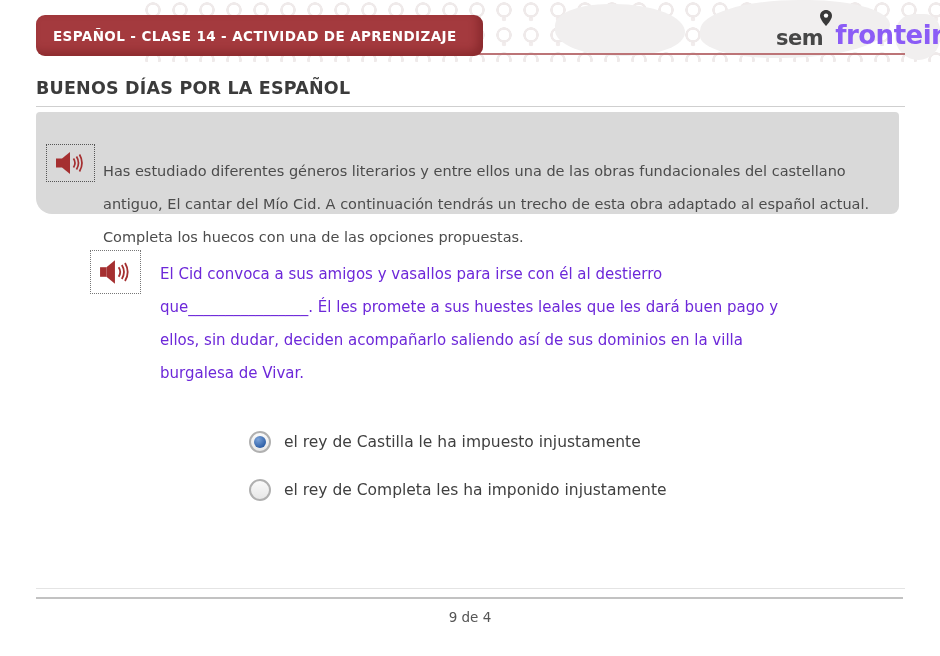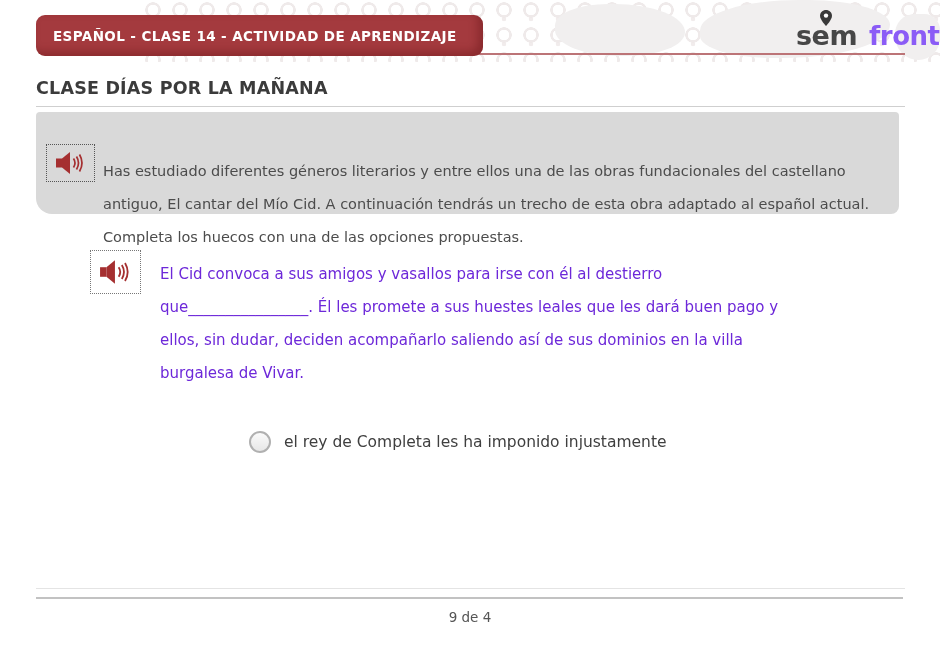--- a/index.html
+++ b/index.html
@@ -22,21 +22,21 @@
   .banner { position:absolute; left:36px; top:15px; width:447px; height:41px;
     background:#a43a3e; border-radius:9px; z-index:2;
     box-shadow:inset -5px -4px 8px rgba(90,12,15,.35);
     display:flex; align-items:center; padding-left:17px; }
   .banner-text { color:#ffffff; font-size:13.5px; font-weight:bold; letter-spacing:.4px; }
   .header-rule { position:absolute; left:478px; top:53px; width:427px; height:2px;
     background:#bc7477; z-index:1; }
 
   
   .logo { position:absolute; left:776px; top:20px; z-index:2; display:flex; align-items:flex-end; }
-  .logo-sem { color:#474747; font-size:27px; font-weight:bold; letter-spacing:-.5px;margin-left:20px; }
+  .logo-sem { color:#474747; font-size:21px; font-weight:bold; letter-spacing:-.5px; }
   .logo-front { color:#8b5cf6; font-size:26px; font-weight:bold; letter-spacing:-.5px;margin-left:12px; }
   .logo-pin { position:absolute; left:44px; top:-10px; width:12px; height:16px; }
 
   
   .page-title { position:absolute; left:36px; top:78px; font-size:17.5px; font-weight:bold;
     color:#3b3b3b; letter-spacing:.2px; z-index:2; }
   .title-rule { position:absolute; left:36px; top:106px; width:869px; height:1px; background:#cfcfcf; }
 
   
   .instruction-box { position:absolute; left:36px; top:112px; width:863px; height:102px;
@@ -89,21 +89,21 @@
 
   <div class="logo">
     <span class="logo-sem">sem</span>
       <span class="logo-front">fronteiras</span>
     <svg class="logo-pin" viewBox="0 0 12 16">
       <path d="M6 0C2.7 0 0 2.6 0 5.8 0 10 6 16 6 16s6-6 6-10.2C12 2.6 9.3 0 6 0z" fill="#3a3a3a"></path>
       <circle cx="6" cy="5.6" r="2.2" fill="#ffffff"></circle>
     </svg>
   </div>
 
-  <div class="page-title">CLASE DÍAS POR LA MAÑANA</div>
+  <div class="page-title">BUENOS DÍAS POR LA ESPAÑOL</div>
   <div class="title-rule"></div>
 
   <div class="instruction-box">
     <button class="audio-btn instr">
       <svg width="32" height="26" viewBox="0 0 32 26">
         <rect x="1" y="8.5" width="6" height="9" fill="#a52f30"></rect>
         <polygon points="7,8.5 15,2 15,24 7,17.5" fill="#a52f30"></polygon>
         <path d="M18.5 8.5 Q21.5 13 18.5 17.5" stroke="#a52f30" fill="none" stroke-width="1.7"></path>
         <path d="M21.5 6.5 Q25.5 13 21.5 19.5" stroke="#a52f30" fill="none" stroke-width="1.7"></path>
         <path d="M24.5 4.5 Q29.5 13 24.5 21.5" stroke="#a52f30" fill="none" stroke-width="1.7"></path>
@@ -118,20 +118,26 @@
       <polygon points="7,8.5 15,2 15,24 7,17.5" fill="#a52f30"></polygon>
       <path d="M18.5 8.5 Q21.5 13 18.5 17.5" stroke="#a52f30" fill="none" stroke-width="1.7"></path>
       <path d="M21.5 6.5 Q25.5 13 21.5 19.5" stroke="#a52f30" fill="none" stroke-width="1.7"></path>
       <path d="M24.5 4.5 Q29.5 13 24.5 21.5" stroke="#a52f30" fill="none" stroke-width="1.7"></path>
     </svg>
   </button>
 
   <div class="question-text"><span>El Cid convoca a sus amigos y vasallos para irse con él al destierro que</span><span class="blank">________________</span><span>. Él les promete a sus huestes leales que les dará buen pago y ellos, sin dudar, deciden acompañarlo saliendo así de sus dominios en la villa burgalesa de Vivar.</span></div>
 
   <div class="options">
+    <div class="option-row checked">
+      <span class="radio">
+          <span class="dot"></span>
+        </span>
+      <span class="option-label">el rey de Castilla le ha impuesto injustamente</span>
+    </div>
     <div class="option-row">
       <span class="radio"></span>
       <span class="option-label">el rey de Completa les ha imponido injustamente</span>
     </div>
   </div>
 
   <div class="footer-rule-1"></div>
   <div class="footer-rule-2"></div>
   <div class="pagination">9 de 4</div>
 

